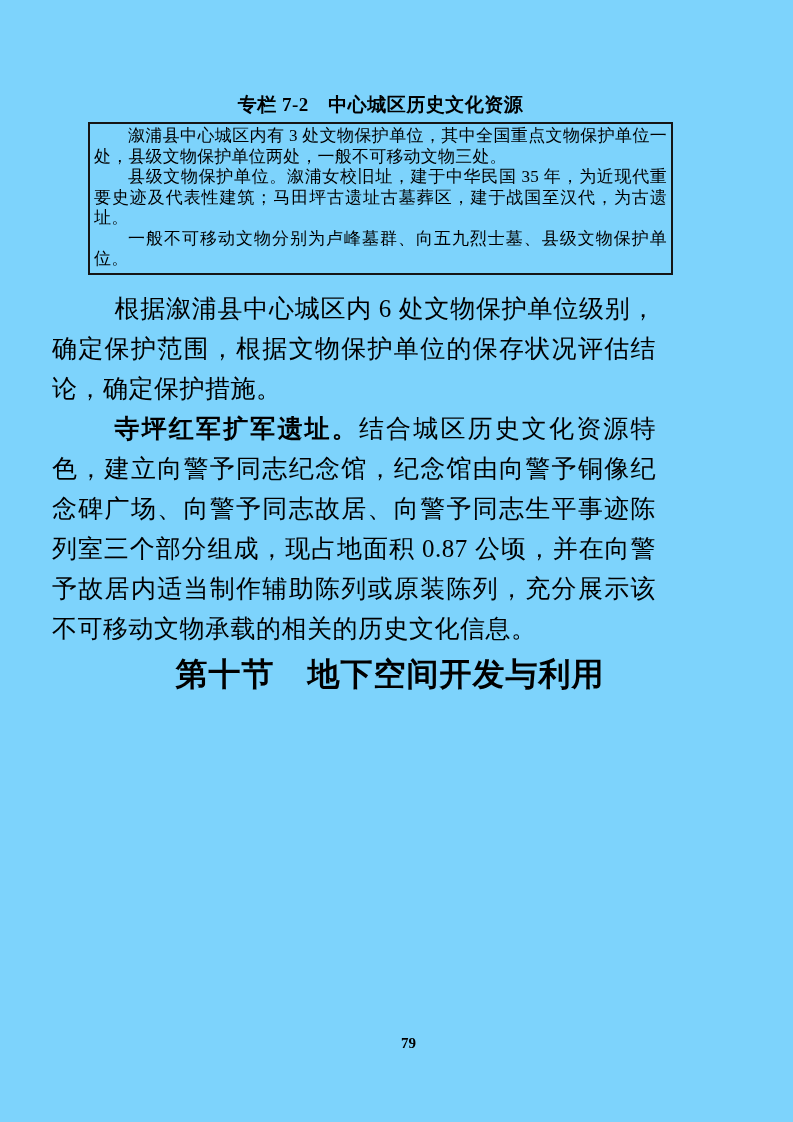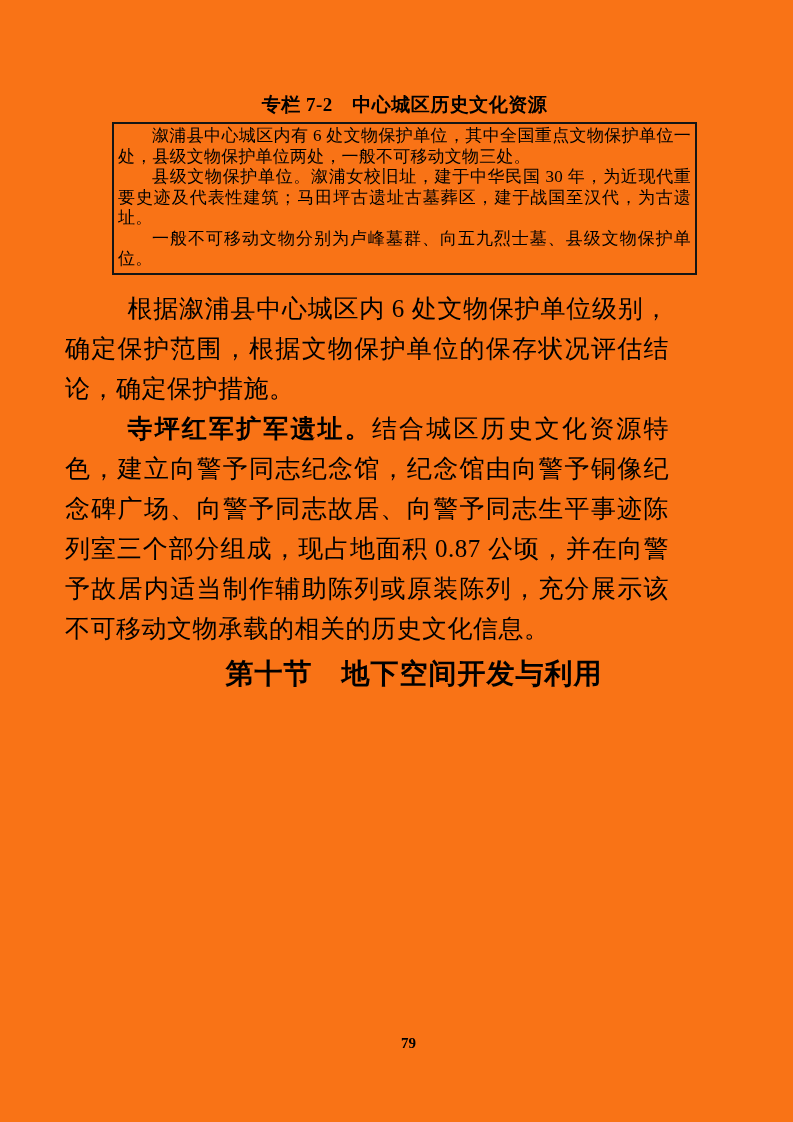--- a/index.html
+++ b/index.html
@@ -11,22 +11,21 @@
     width: 793px;
     height: 1122px;
     font-family: "Liberation Serif", "DejaVu Serif", serif;
     color: #000000;
     position: relative;
     overflow: hidden;
   }
   .page {
     position: absolute;
     inset: 0;
-    background: #f97316;
-    padding-left: 24px;
+    background: #7dd3fc;
   }
   
   .box-title {
     margin: 93px 0 6px 88px;
     width: 585px;
     text-align: center;
     font-size: 19px;
     font-weight: 700;
     line-height: 23px;
     letter-spacing: 0.5px;
@@ -41,42 +40,42 @@
     line-height: 20.5px;
   }
   .info-box p {
     margin: 0;
     text-indent: 2em;
     text-align: justify;
     letter-spacing: 0.2px;
   }
   
   .body-text {
-    margin-left: 41px;
+    margin-left: 52px;
     width: 604px;
     font-size: 25px;
     line-height: 40px;
   }
   .body-para {
     margin: 0;
     text-indent: 2.5em;
     text-align: justify;
     letter-spacing: 0.5px;
   }
   .body-para.first {
     margin-top: 14px;
   }
   .para-lead {
     font-weight: 700;
   }
   .section-heading {
     margin: 8px 0 22px 88px;
     width: 604px;
     text-align: center;
-    font-size: 28px;
+    font-size: 32px;
     font-weight: 700;
     line-height: 34px;
     font-family: "Liberation Sans", "DejaVu Sans", sans-serif;
     letter-spacing: 1px;
   }
   .page-number {
     position: absolute;
     top: 1034px;
     left: 12px;
     width: 793px;
@@ -87,22 +86,22 @@
   }
 </style>
 </head>
 <body>
 
 <div class="page">
 
   <h3 class="box-title">专栏 7-2　中心城区历史文化资源</h3>
 
   <div class="info-box">
-    <p>溆浦县中心城区内有 6 处文物保护单位，其中全国重点文物保护单位一处，县级文物保护单位两处，一般不可移动文物三处。</p>
-    <p>县级文物保护单位。溆浦女校旧址，建于中华民国 30 年，为近现代重要史迹及代表性建筑；马田坪古遗址古墓葬区，建于战国至汉代，为古遗址。</p>
+    <p>溆浦县中心城区内有 3 处文物保护单位，其中全国重点文物保护单位一处，县级文物保护单位两处，一般不可移动文物三处。</p>
+    <p>县级文物保护单位。溆浦女校旧址，建于中华民国 35 年，为近现代重要史迹及代表性建筑；马田坪古遗址古墓葬区，建于战国至汉代，为古遗址。</p>
     <p>一般不可移动文物分别为卢峰墓群、向五九烈士墓、县级文物保护单位。</p>
   </div>
 
   <div class="body-text">
 
     <p class="body-para first">根据溆浦县中心城区内 6 处文物保护单位级别，确定保护范围，根据文物保护单位的保存状况评估结论，确定保护措施。</p>
 
     <p class="body-para">
       <span class="para-lead">寺坪红军扩军遗址。</span><span>结合城区历史文化资源特色，建立向警予同志纪念馆，纪念馆由向警予铜像纪念碑广场、向警予同志故居、向警予同志生平事迹陈列室三个部分组成，现占地面积 0.87 公顷，并在向警予故居内适当制作辅助陈列或原装陈列，充分展示该不可移动文物承载的相关的历史文化信息。</span>
     </p>

